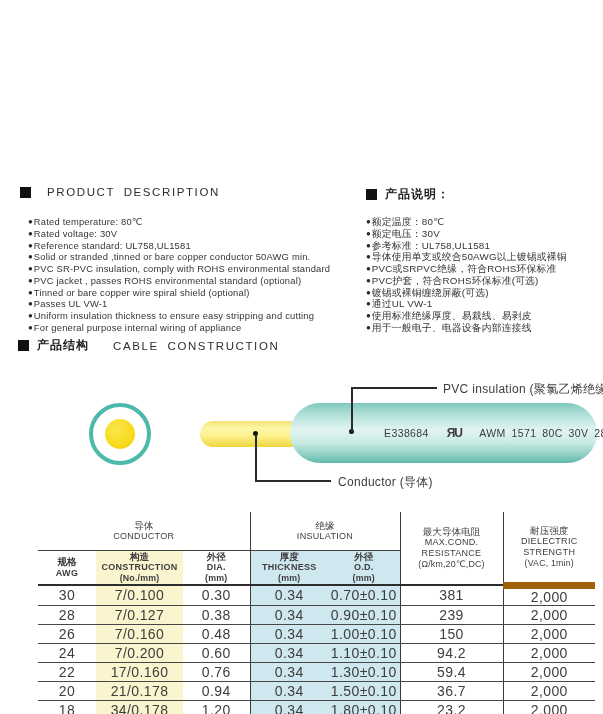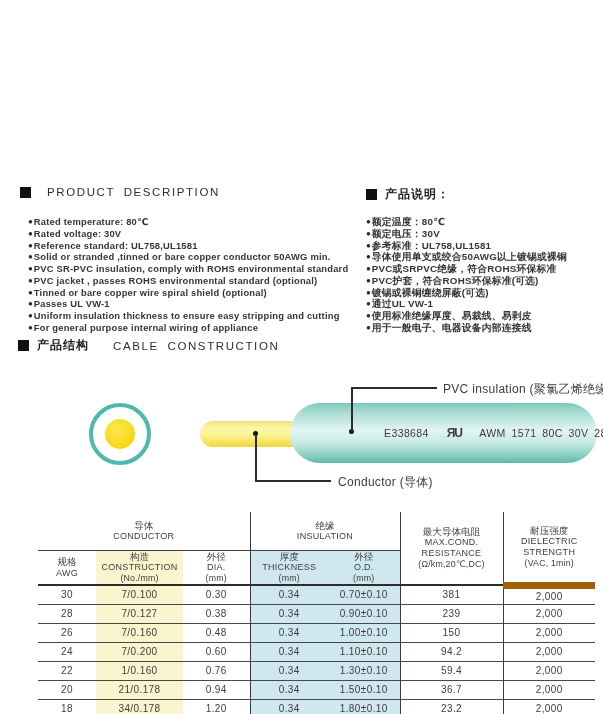--- a/index.html
+++ b/index.html
@@ -9,21 +9,21 @@
   
   .sec-head { position:absolute; display:flex; align-items:center; gap:8px; }
   .sq { width:11px; height:11px; background:#111; display:inline-block; }
   .sec-title-en { font-size:11.5px; letter-spacing:1.6px; color:#2e2e2e; word-spacing:4px;padding-left:8px; }
   .sec-title-zh { font-size:12px; font-weight:bold; color:#1f1f1f; letter-spacing:1px; }
 
   
   .bullets { position:absolute; }
   .bullet-line { display:flex; align-items:flex-start; height:11.75px; line-height:11.75px; white-space:nowrap; }
   .dot { font-size:8px; margin-right:1px; color:#2b2b2b; line-height:11.75px; }
-  .btx { font-size:9.4px; letter-spacing:0.2px; color:#353535; line-height:11.75px;font-weight:bold; }
+  .btx { font-size:9.4px; letter-spacing:0.2px; color:#353535; line-height:11.75px; }
   .zh .btx { font-size:9.8px; }
 
   
   .cross-ring { position:absolute; left:89px; top:403px; width:62px; height:62px;
     border:4px solid #4CB9AC; border-radius:50%; background:#fff; }
   .cross-core { position:absolute; left:105px; top:419px; width:30px; height:30px; border-radius:50%;
     background:radial-gradient(circle at 40% 35%, #FBE84E 0%, #F6D714 70%); }
   .rod { position:absolute; left:200px; top:421px; width:108px; height:26px; border-radius:13px;
     background:linear-gradient(180deg,#F2E278 0%,#FDF7A6 28%,#FCF292 55%,#F0D73E 100%); }
   .cyl { position:absolute; left:290px; top:403px; width:307px; height:60px; border-radius:30px;
@@ -33,26 +33,26 @@
   .ulmark { font-weight:bold; font-size:12px; letter-spacing:-1px; margin:0 12px; }
   .lead-dot { position:absolute; width:5px; height:5px; border-radius:50%; background:#111; }
   .lead-v { position:absolute; width:1.5px; background:#2b2b2b; }
   .lead-h { position:absolute; height:1.5px; background:#2b2b2b; }
   .lead-label { position:absolute; font-size:12px; color:#3d3d3d; letter-spacing:0.3px; white-space:nowrap; }
 
   
   table { position:absolute; left:38px; top:512px; width:557px; border-collapse:collapse; table-layout:fixed; }
   th, td { font-weight:normal; text-align:center; vertical-align:middle; color:#3d3d3d; padding:0; }
   .grp-row th { height:38px; border-bottom:1.2px solid #3f3f3f; }
-  .sub-row th { height:27px; }
+  .sub-row th { height:27px;font-weight:bold; }
   .strong-bottom { border-bottom:2px solid #2d2d2d; }
   .v-r { border-right:1.5px solid #3b3b3b; }
   .bg-y { background:#FAF4CF; }
   .bg-b { background:#CFE7EF; }
-  tbody td { height:19px; font-size:10px; letter-spacing:0.4px; border-bottom:1.5px solid #474747; }
+  tbody td { height:19px; font-size:14px; letter-spacing:0.4px; border-bottom:1.5px solid #474747; }
   tbody tr:last-child td { border-bottom:none; }
   .h-zh { display:block; font-size:9.6px; line-height:11.5px; }
   .h-en { display:block; font-size:9px; letter-spacing:0.3px; line-height:11px; white-space:pre-line; }
   .h-unit { display:block; font-size:8.8px; letter-spacing:0.2px; line-height:11px; }
 </style>
 </head>
 <body>
 
 <div class="sec-head" style="left:20px; top:186px;">
   <span class="sq"></span>
@@ -268,21 +268,21 @@
         <td>24</td>
         <td class="bg-y">7/0.200</td>
         <td class="v-r">0.60</td>
         <td class="bg-b">0.34</td>
         <td class="bg-b v-r">1.10±0.10</td>
         <td class="v-r">94.2</td>
         <td>2,000</td>
       </tr>
       <tr>
         <td>22</td>
-        <td class="bg-y">1/0.160</td>
+        <td class="bg-y">17/0.160</td>
         <td class="v-r">0.76</td>
         <td class="bg-b">0.34</td>
         <td class="bg-b v-r">1.30±0.10</td>
         <td class="v-r">59.4</td>
         <td>2,000</td>
       </tr>
       <tr>
         <td>20</td>
         <td class="bg-y">21/0.178</td>
         <td class="v-r">0.94</td>

